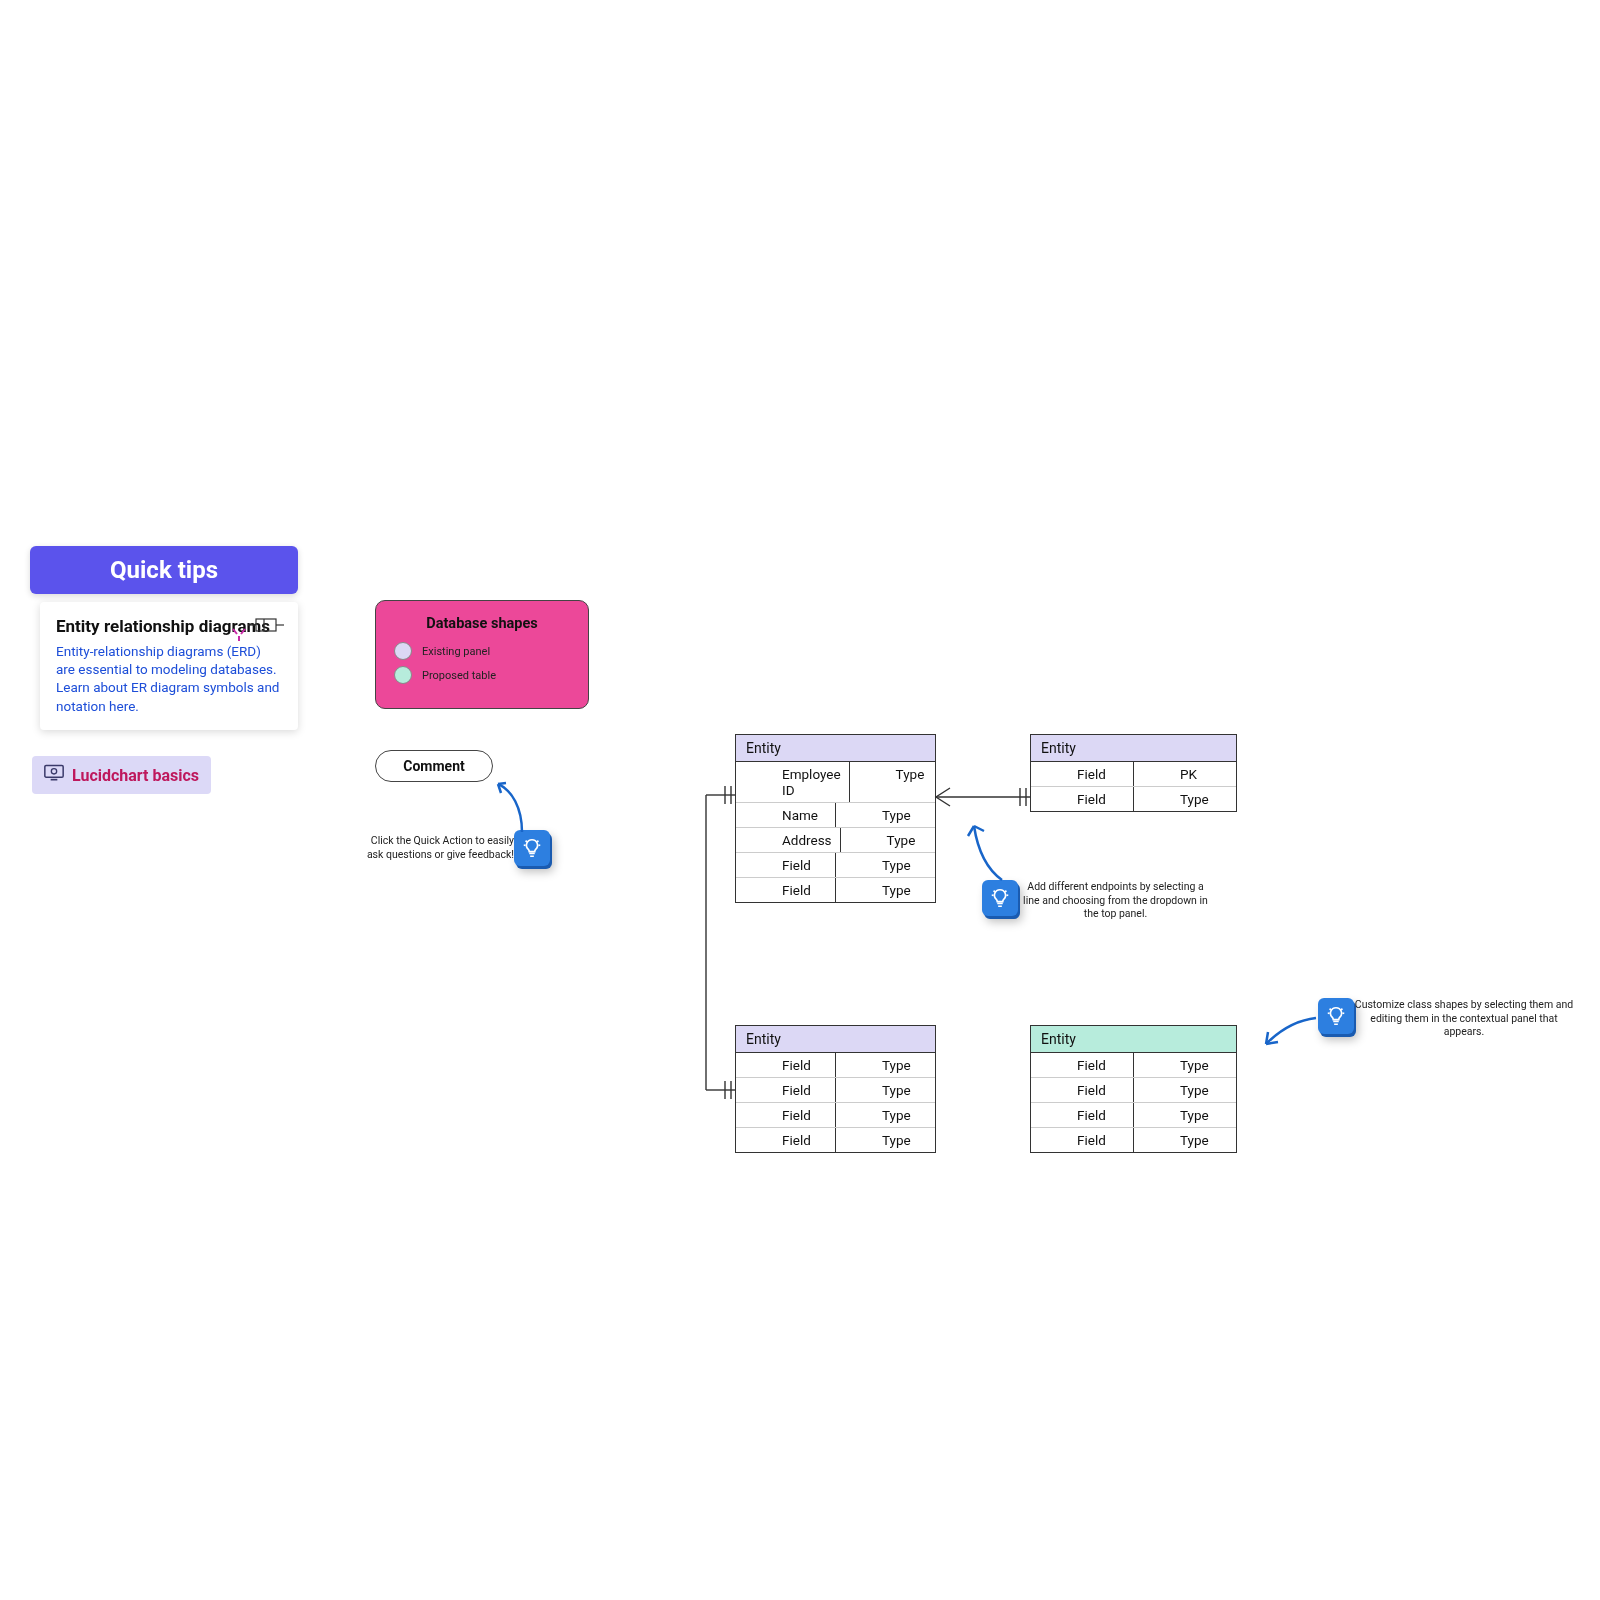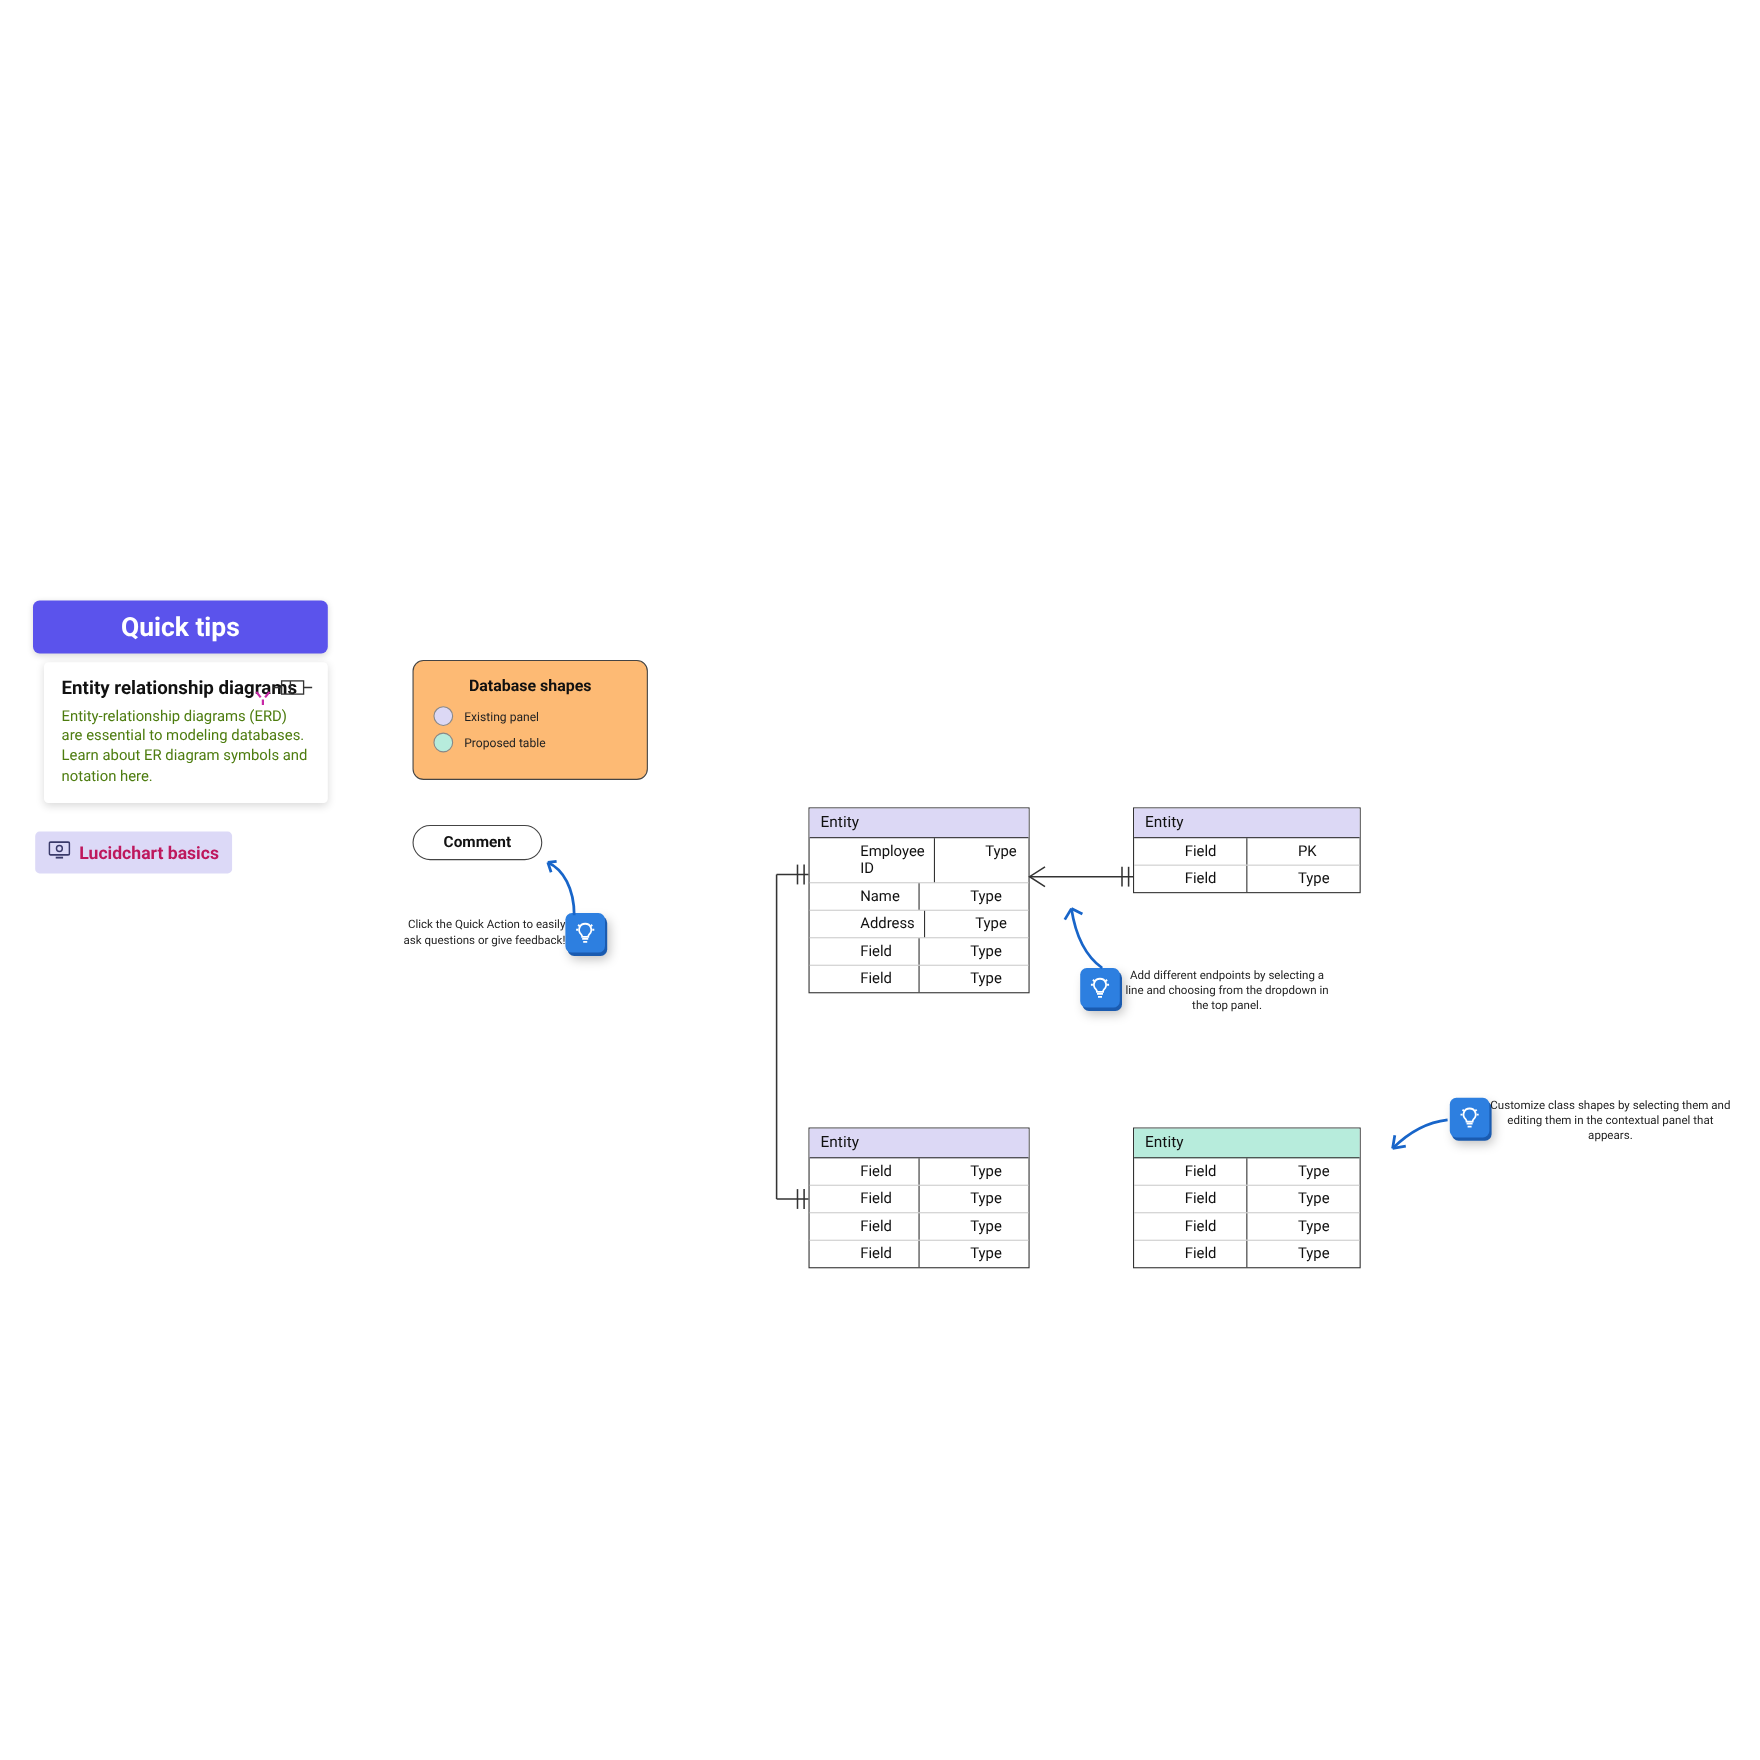--- a/index.html
+++ b/index.html
@@ -3,29 +3,29 @@
 <meta charset="utf-8">
 <style>
   * { box-sizing: border-box; }
   html,body { margin:0; padding:0; width:1600px; height:1600px; background:#fff; font-family: -apple-system, BlinkMacSystemFont, "Segoe UI", Roboto, Arial, sans-serif; color:#111; }
   .canvas { position:relative; width:1444px; height:1600px; }
 
   
   .quicktips-header { position:absolute; background:#5b53ec; color:#fff; text-align:center; font-weight:700; font-size:24px; border-radius:6px; padding:10px 0; box-shadow:0 2px 6px rgba(0,0,0,0.15); }
   .tip-card { position:absolute; background:#fff; border-radius:4px; padding:14px 16px; box-shadow:0 2px 8px rgba(0,0,0,0.15); }
   .tip-title { font-weight:700; font-size:17px; margin:0 0 6px 0; }
-  .tip-body { font-size:13.5px; line-height:1.35; color:#4d7c0f; }
+  .tip-body { font-size:13.5px; line-height:1.35; color:#1d4ed8; }
   .tip-icon { position:absolute; top:14px; right:14px; }
   .tip-sparkle { position:absolute; }
 
   .basics-chip { position:absolute; background:#dcd9f7; border-radius:4px; padding:8px 12px; display:flex; align-items:center; gap:8px; font-weight:700; font-size:16px; color:#be185d; }
   .monitor-icon { width:20px; height:18px; }
 
   
-  .legend-card { position:absolute; background:#fdba74; border:1px solid #444; border-radius:10px; padding:14px 18px 18px 18px; }
+  .legend-card { position:absolute; background:#ec4899; border:1px solid #444; border-radius:10px; padding:14px 18px 18px 18px; }
   .legend-title { font-weight:700; font-size:14.5px; text-align:center; margin-bottom:10px; }
   .legend-row { display:flex; align-items:center; gap:10px; font-size:11px; margin:6px 0; color:#222; }
   .swatch { width:18px; height:18px; border-radius:50%; border:1px solid #888; }
   .swatch.existing { background:#dcd8f5; }
   .swatch.proposed { background:#b7ecdc; }
 
   .comment-btn { position:absolute; background:#fff; border:1px solid #444; border-radius:18px; padding:7px 0; text-align:center; font-weight:700; font-size:14px; cursor:pointer; }
 
   
   .entity { position:absolute; border:1px solid #333; background:#fff; }

